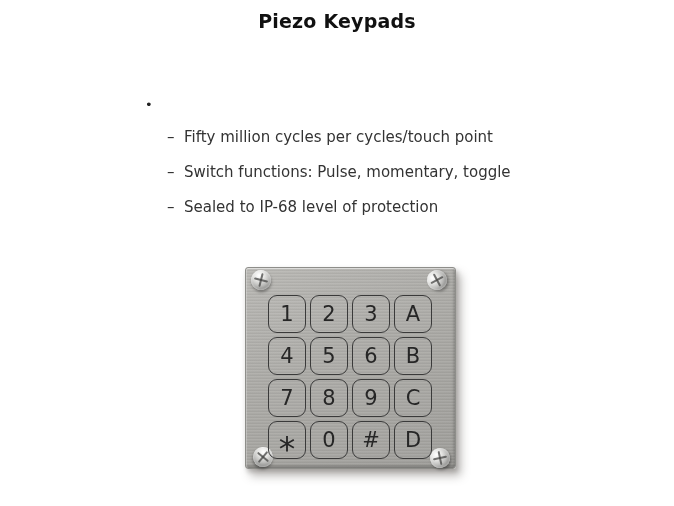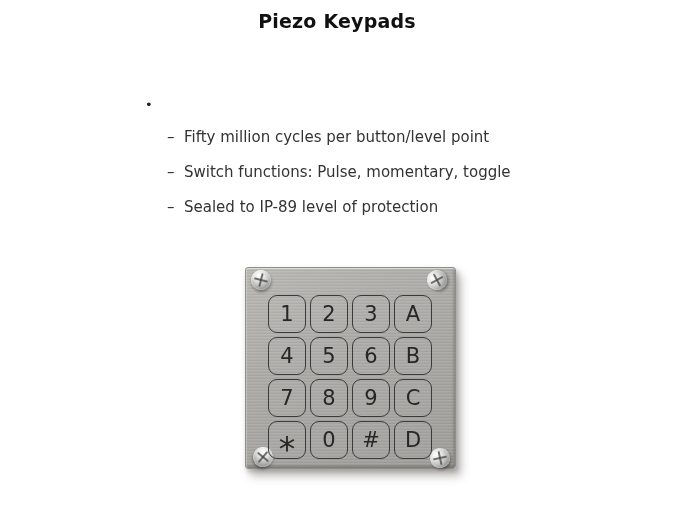--- a/index.html
+++ b/index.html
@@ -69,29 +69,29 @@
 
   <h1 class="title">Piezo Keypads</h1>
 
   <div class="bullet-line">
     <span class="marker">•</span>
   </div>
 
   <div class="subs">
       <div class="sub-line">
         <span class="dash">–</span>
-        <span>Fifty million cycles per button/level point</span>
+        <span>Fifty million cycles per cycles/touch point</span>
       </div>
       <div class="sub-line">
         <span class="dash">–</span>
         <span>Switch functions: Pulse, momentary, toggle</span>
       </div>
       <div class="sub-line">
         <span class="dash">–</span>
-        <span>Sealed to IP-89 level of protection</span>
+        <span>Sealed to IP-68 level of protection</span>
       </div>
     </div>
 
   <div class="photo">
     <div class="plate">
       <div class="screw tl"></div>
       <div class="screw tr"></div>
       <div class="screw bl"></div>
       <div class="screw br"></div>
       <div class="keys">

